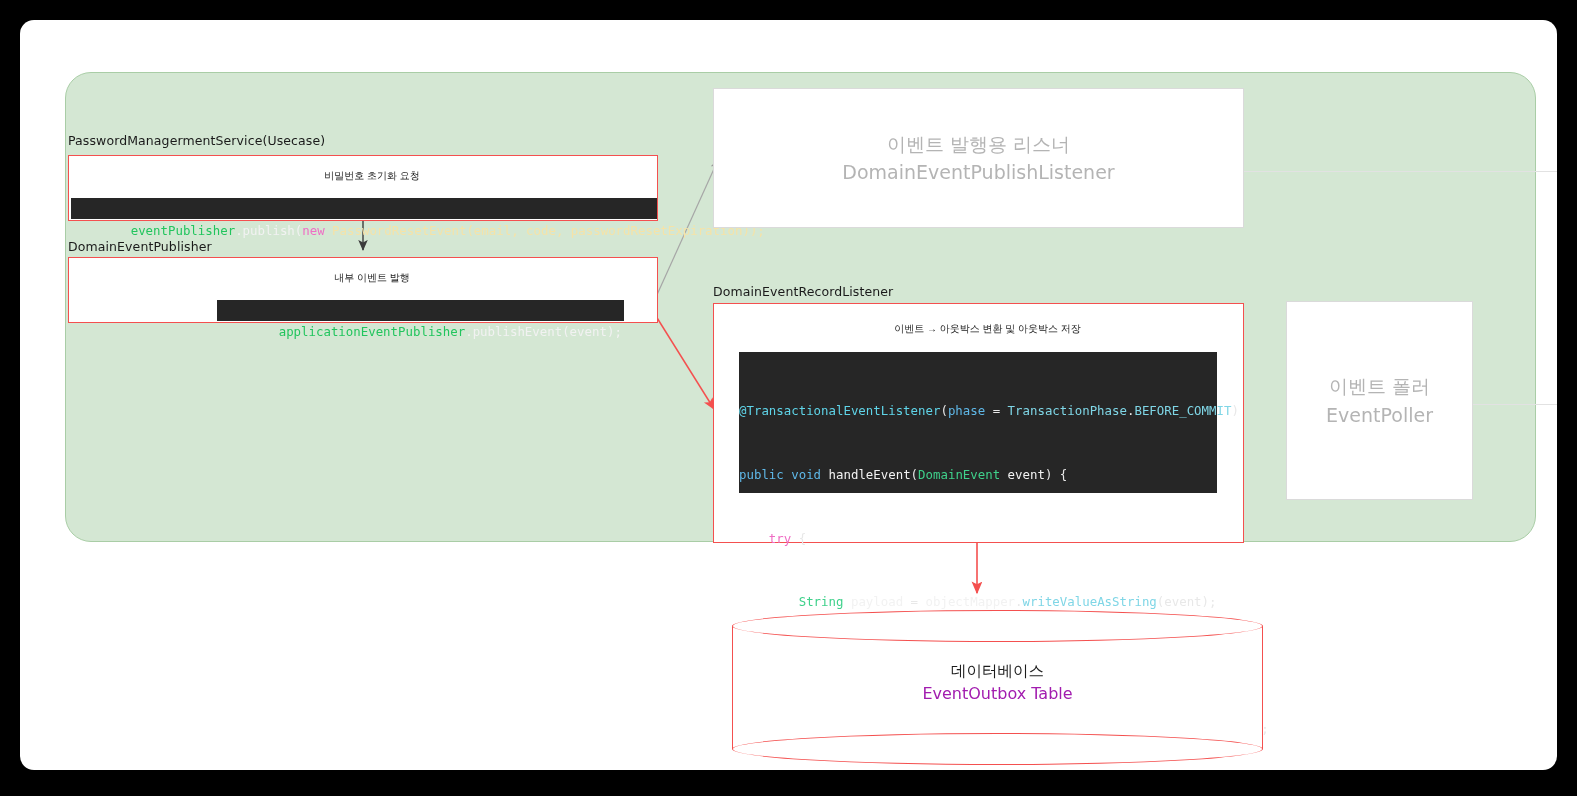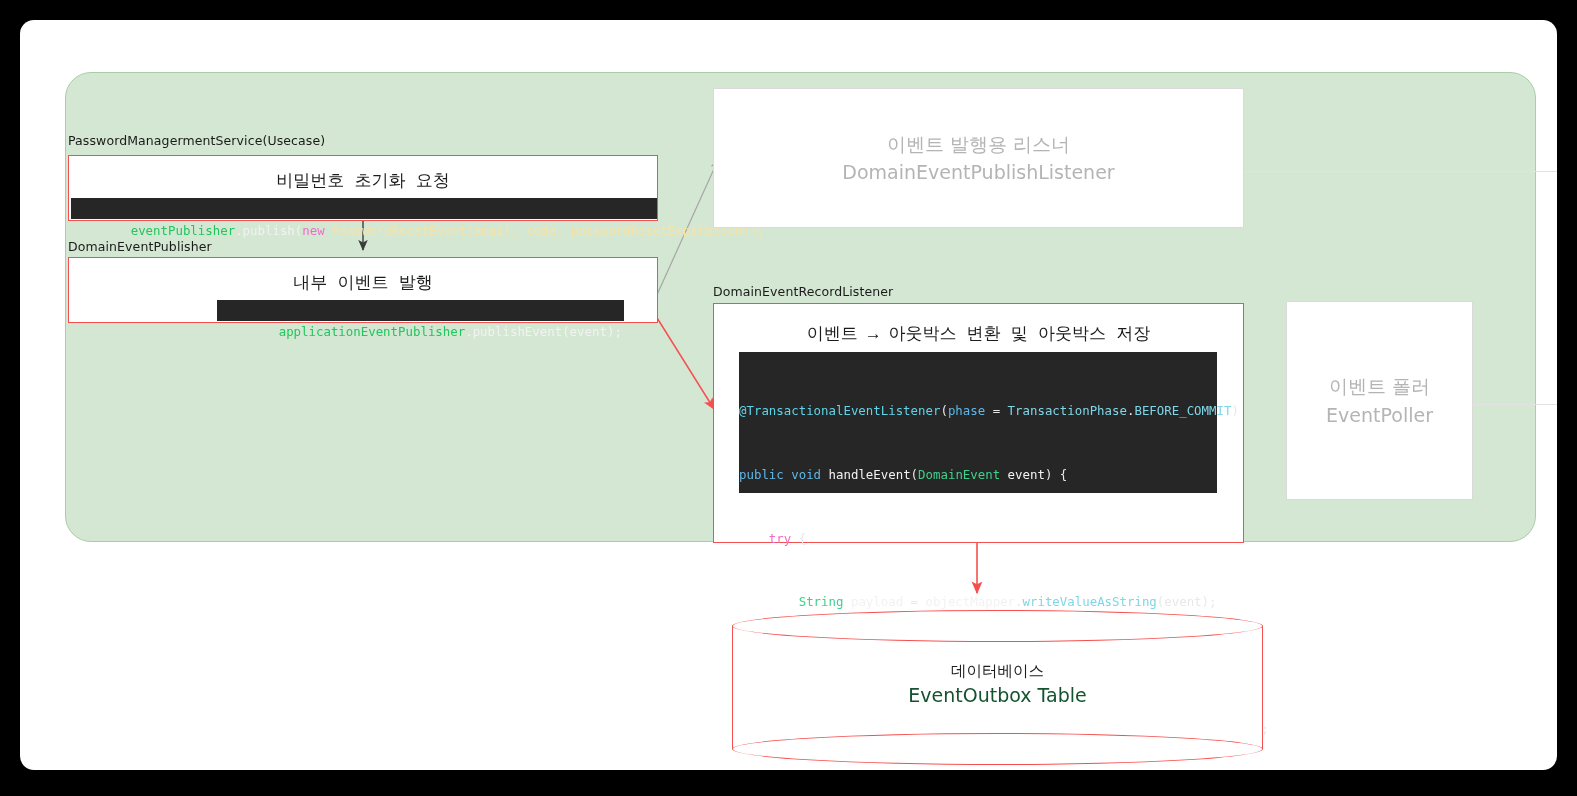--- a/index.html
+++ b/index.html
@@ -63,26 +63,26 @@
   
   .red-box {
     position: absolute;
     background: #ffffff;
     border: 1.3px solid #f4504f;
     box-sizing: border-box;
   }
 
   .box-title {
     position: absolute;
-    left: 0;
+    left: 9px;
     width: 100%;
     text-align: center;
-    font-size: 17px;
+    font-size: 10px;
     color: #1c1c1c;
-    font-family: Liberation Mono, monospace;
+    font-family: Liberation Sans, sans-serif;
   }
 
   
   .gray-box {
     position: absolute;
     background: #ffffff;
     border: 1.2px solid #dadada;
     box-sizing: border-box;
     display: flex;
     flex-direction: column;
@@ -162,21 +162,21 @@
     background: transparent;
   }
   #db-cylinder .db-text {
     position: absolute;
     left: 0; top: 50px;
     width: 100%;
     text-align: center;
     font-family: "DejaVu Sans", sans-serif;
   }
   #db-cylinder .db-text .l1 { font-size: 15.5px; color: #1c1c1c; line-height: 1.45; }
-  #db-cylinder .db-text .l2 { font-size: 19px; color: #14532d; line-height: 1.45; }
+  #db-cylinder .db-text .l2 { font-size: 16px; color: #a21caf; line-height: 1.45; }
 
   
   .arrow-svg {
     position: absolute;
     left: 0; top: 0;
     width: 1537px;
     height: 750px;
     pointer-events: none;
     overflow: visible;
   }

